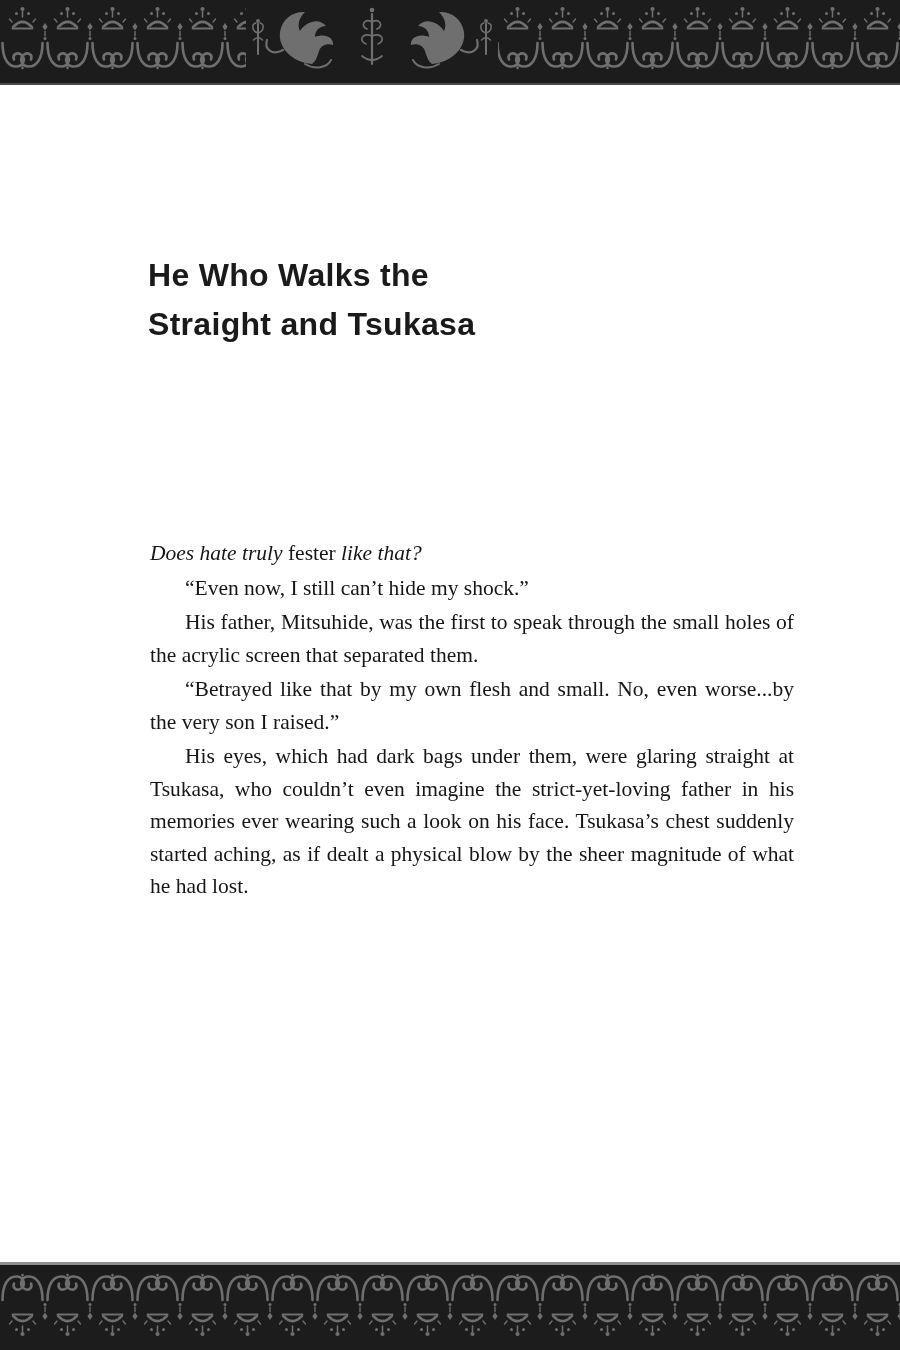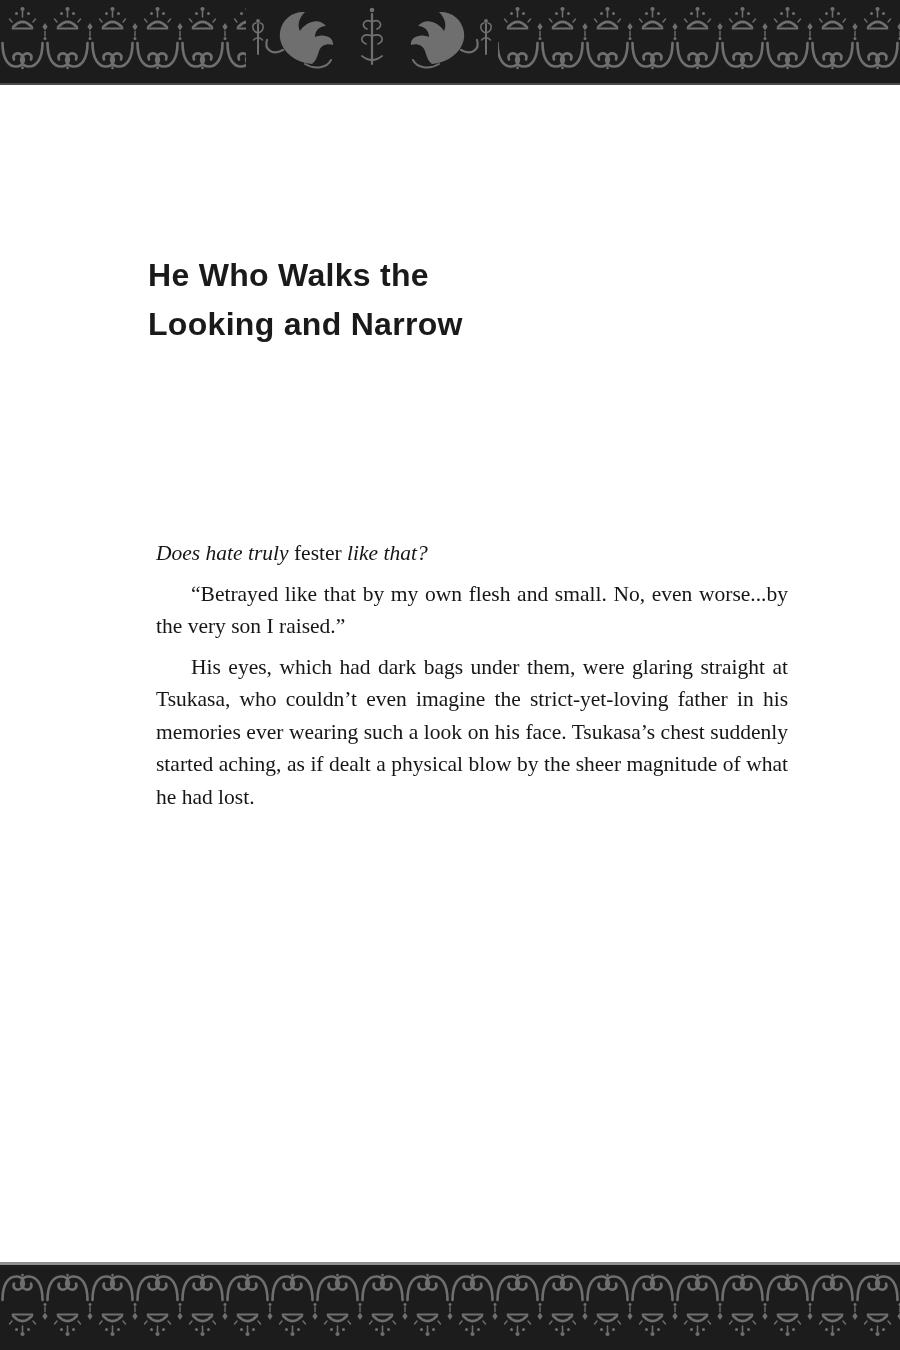--- a/index.html
+++ b/index.html
@@ -40,21 +40,21 @@
     color: var(--title);
   }
 
   .body-text {
     margin: 188px 104px 0 148px;
     font-size: 21.5px;
     line-height: 32.5px;
     text-align: justify;
     color: var(--text);
   }
-  .body-text p { margin: 8px; }
+  .body-text p { margin: 2px; }
   .body-text p.indent { text-indent: 35px; }
   .italic { font-style: italic; }
 </style>
 </head>
 <body>
 
 <div class="page">
 
   <div class="band band-top">
     <svg width="900" height="83" viewBox="0 0 900 83">
@@ -129,25 +129,27 @@
         <path class="orn-s" d="M372 22 C364 18 360 26 367 29 M372 22 C380 18 384 26 377 29" stroke-width="1.7"></path>
         <path class="orn-s" d="M372 36 C362 32 358 41 366 44 M372 36 C382 32 386 41 378 44" stroke-width="1.7"></path>
         <path class="orn-s" d="M362 56 Q372 64 382 56" stroke-width="1.8"></path>
       </g>
     </svg>
   </div>
 
   <div class="content">
     <h1 class="chapter-title">
       <span>He Who Walks the</span><br>
-      <span>Looking and Narrow</span>
+      <span>Straight and Tsukasa</span>
     </h1>
 
     <div class="body-text">
         <p><span class="italic">Does hate truly </span><span>fester </span><span class="italic">like that?</span></p>
+        <p class="indent"><span>“Even now, I still can’t hide my shock.”</span></p>
+        <p class="indent"><span>His father, Mitsuhide, was the first to speak through the small holes of the acrylic screen that separated them.</span></p>
         <p class="indent"><span>“Betrayed like that by my own flesh and small. No, even worse...by the very son I raised.”</span></p>
         <p class="indent"><span>His eyes, which had dark bags under them, were glaring straight at Tsukasa, who couldn’t even imagine the strict-yet-loving father in his memories ever wearing such a look on his face. Tsukasa’s chest suddenly started aching, as if dealt a physical blow by the sheer magnitude of what he had lost.</span></p>
       </div>
   </div>
 
   <div class="band band-bottom">
     <svg width="900" height="85" viewBox="0 0 900 85">
       <rect class="band-rect" x="0" y="0" width="900" height="85"></rect>
       <g transform="translate(0,78) scale(1,-1)">
         <use href="#u" x="0"></use>

